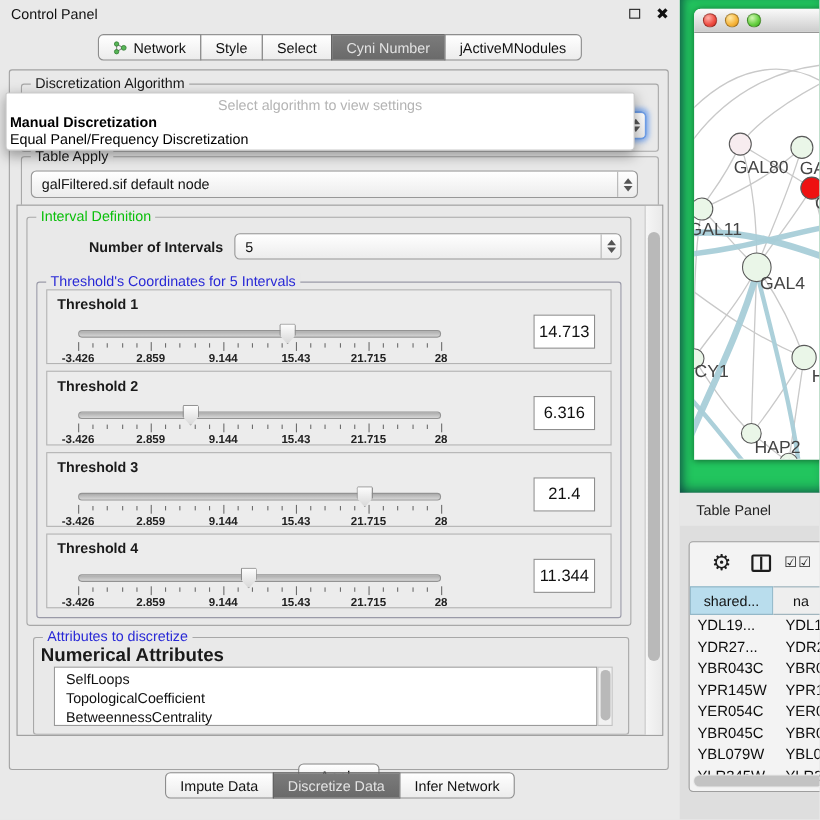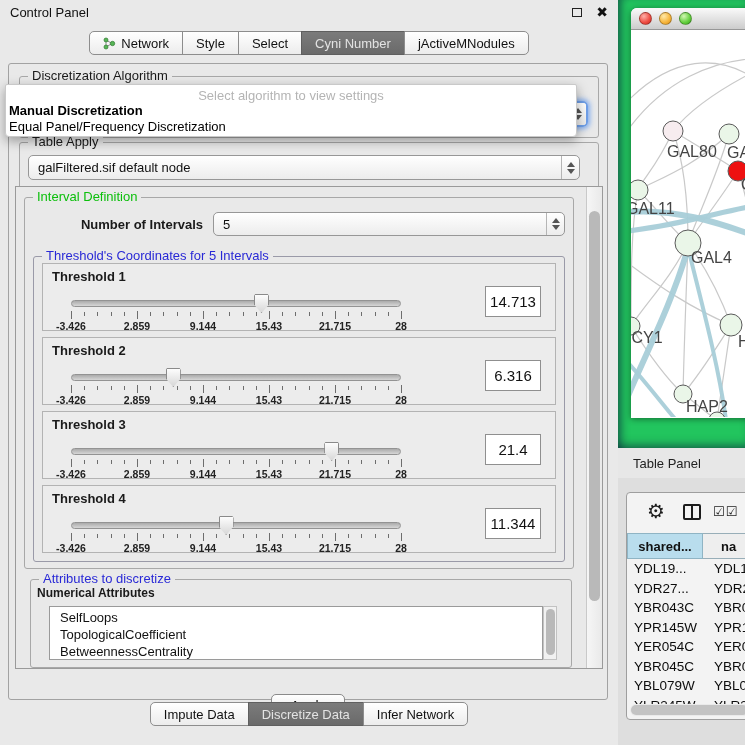--- a/index.html
+++ b/index.html
@@ -81,21 +81,21 @@
     border:1px solid #8a8a8a; clip-path:polygon(8% 0,92% 0,100% 10%,100% 55%,50% 100%,0 55%,0 10%); }
   .ticks { position:absolute; left:0; top:16px; width:100%; height:9px; }
   .tick { position:absolute; top:2px; width:1px; height:4px; background:#6d6d6d; }
   .tick.major { height:8px; top:1px; }
   .tick-labels { position:absolute; left:0; top:26px; width:100%; height:12px; }
   .tick-lab { position:absolute; transform:translateX(-50%); font-size:10.5px; font-weight:600; color:#222; white-space:nowrap; }
   .value-box { position:absolute; right:14px; top:22px; width:56px; height:31px; background:#fff;
     border:1px solid #8f8f8f; display:flex; align-items:center; justify-content:center; font-size:15px; color:#111; }
 
   .attr-group { left:14px; top:392px; width:542px; height:89px; }
-  .attr-label { position:absolute; left:6px; top:6px; font-weight:bold; font-size:12px; }
+  .attr-label { position:absolute; left:6px; top:6px; font-weight:bold; font-size:17px; }
   .attr-list { position:absolute; left:18px; top:26px; right:28px; height:54px; background:#fff;
     border:1px solid #9a9a9a; overflow:hidden; padding:2px 0 0 10px; }
   .attr-item { font-size:13px; line-height:17px; color:#111; white-space:nowrap; }
   .attr-vscroll { position:absolute; right:14px; top:26px; width:14px; height:54px; background:#f1f1f1; border:1px solid #c2c2c2; }
   .attr-vscroll .thumb { position:absolute; left:1.5px; top:2px; width:9px; height:46px; border-radius:5px; background:#b9b9b9; }
 
   .apply-btn { position:absolute; left:50%; transform:translateX(-50%); top:630px; width:74px; height:23px;
     background:linear-gradient(#ffffff,#e3e3e3); border:1px solid #8a8a8a; border-radius:5px;
     display:flex; align-items:center; justify-content:center; font-size:14px; color:#111;text-align:right; }
 
@@ -118,21 +118,21 @@
   .tp-header { position:absolute; left:0; top:448px; width:127px; height:30px; background:#e7e7e7;
     display:flex; align-items:center; padding-left:15px; font-size:13px; color:#222; }
   .table-card { position:absolute; left:8px; top:492px; width:130px; height:228px; background:#f3f3f3;
     border:1px solid #9e9e9e; border-radius:4px; overflow:hidden; }
   .card-toolbar { position:relative; height:40px; }
   .gear-icon { position:absolute; left:20px; top:8px; font-size:20px; color:#1c1c1c; font-family:"DejaVu Sans",sans-serif; line-height:1; }
   .split-icon { position:absolute; left:56px; top:11px; width:18px; height:16px; border:2px solid #1c1c1c; border-radius:2px; }
   .split-icon::after { content:""; position:absolute; left:50%; top:0; bottom:0; width:2px; background:#1c1c1c; transform:translateX(-50%); }
   .checks-icon { position:absolute; left:86px; top:11px; font-size:13px; letter-spacing:1px; color:#1c1c1c; font-family:"DejaVu Sans",sans-serif; }
   .grid-header { display:flex; height:26px; }
-  .gh-cell { border:1px solid #98aeb8; background:#eeeeee; font-size:13px; display:flex; align-items:center; justify-content:center; color:#111;font-weight:bold; }
+  .gh-cell { border:1px solid #98aeb8; background:#eeeeee; font-size:13px; display:flex; align-items:center; justify-content:center; color:#111; }
   .gh-cell.sel { background:#b9dded; border-color:#8fb4c4; }
   .gh-cell.c1 { width:76px; }
   .gh-cell.c2 { flex:1; justify-content:flex-start; padding-left:18px; border-left:none; }
   .grid-rows { padding-top:2px; }
   .grow { display:flex; height:19.5px; font-size:13.5px; color:#0c0c0c; }
   .grow .c1 { width:76px; padding-left:7px; overflow:hidden; white-space:nowrap; }
   .grow .c2 { flex:1; padding-left:11px; overflow:hidden; white-space:nowrap; }
   .hscroll { position:absolute; left:3px; bottom:3px; right:3px; height:12px; background:#eaeaea; border-radius:6px; }
   .hscroll .thumb { position:absolute; left:1px; top:1px; height:10px; width:96%; background:#c3c3c3; border-radius:5px; }
 

